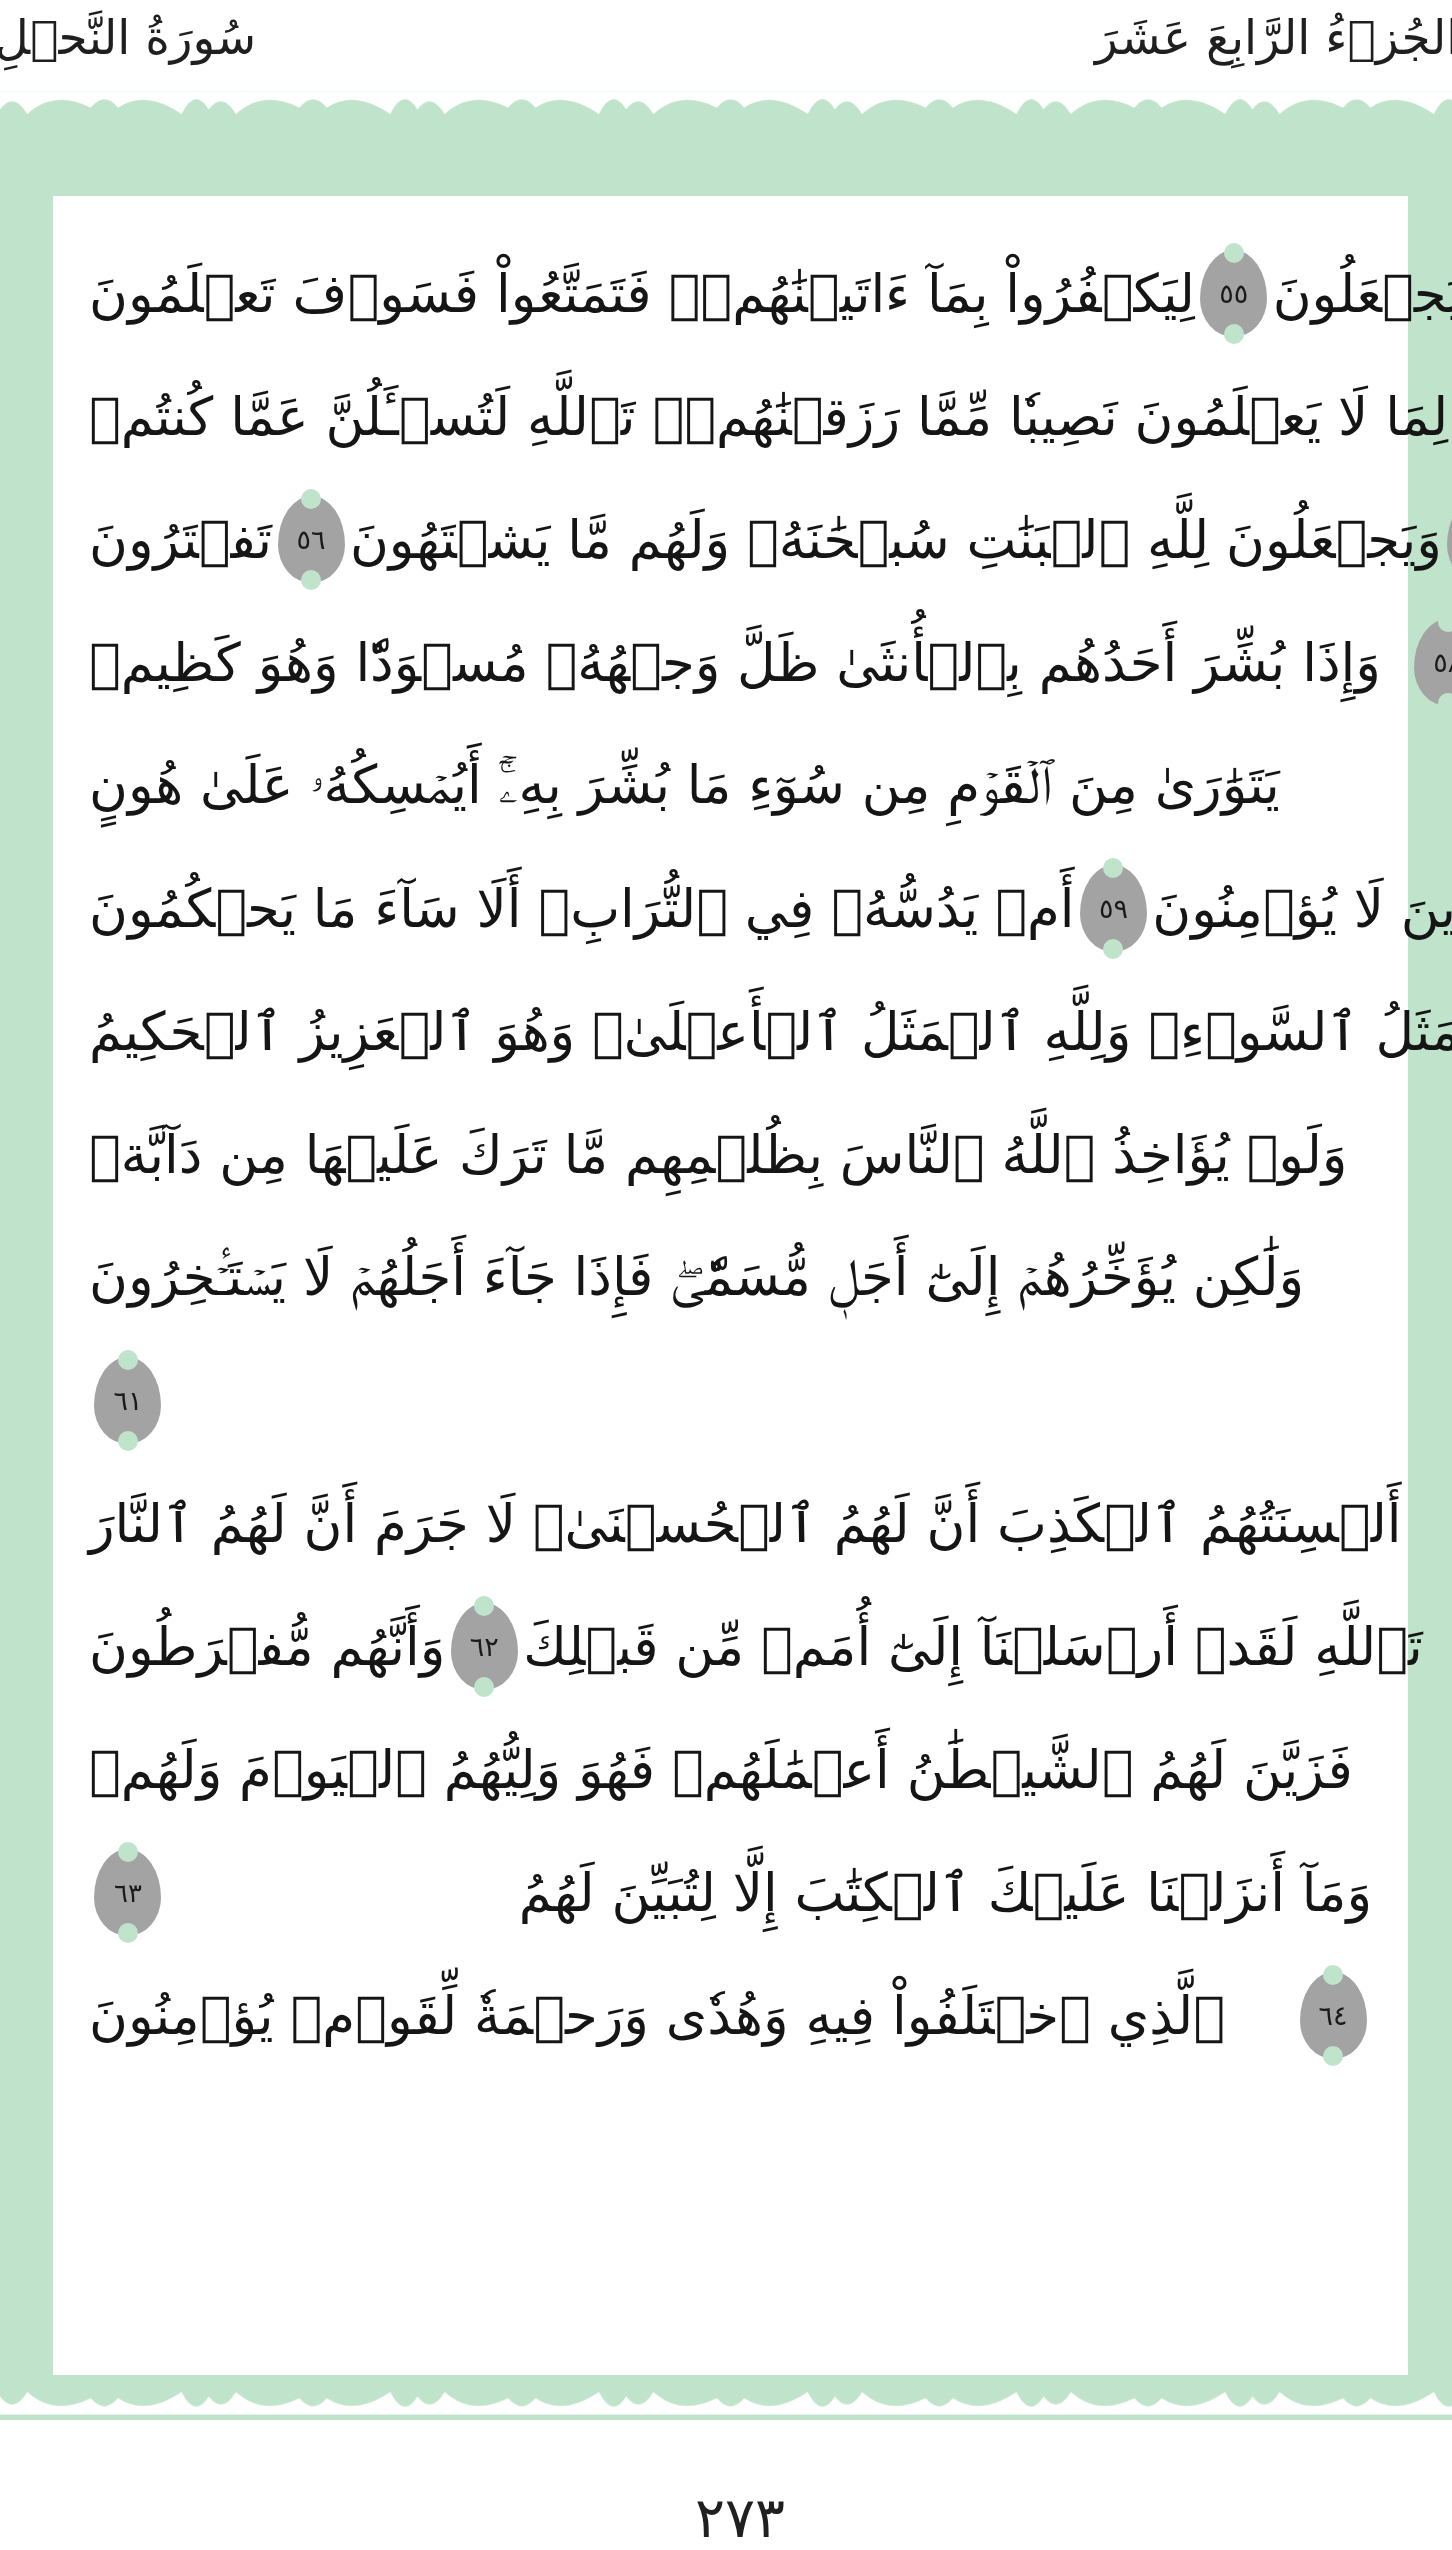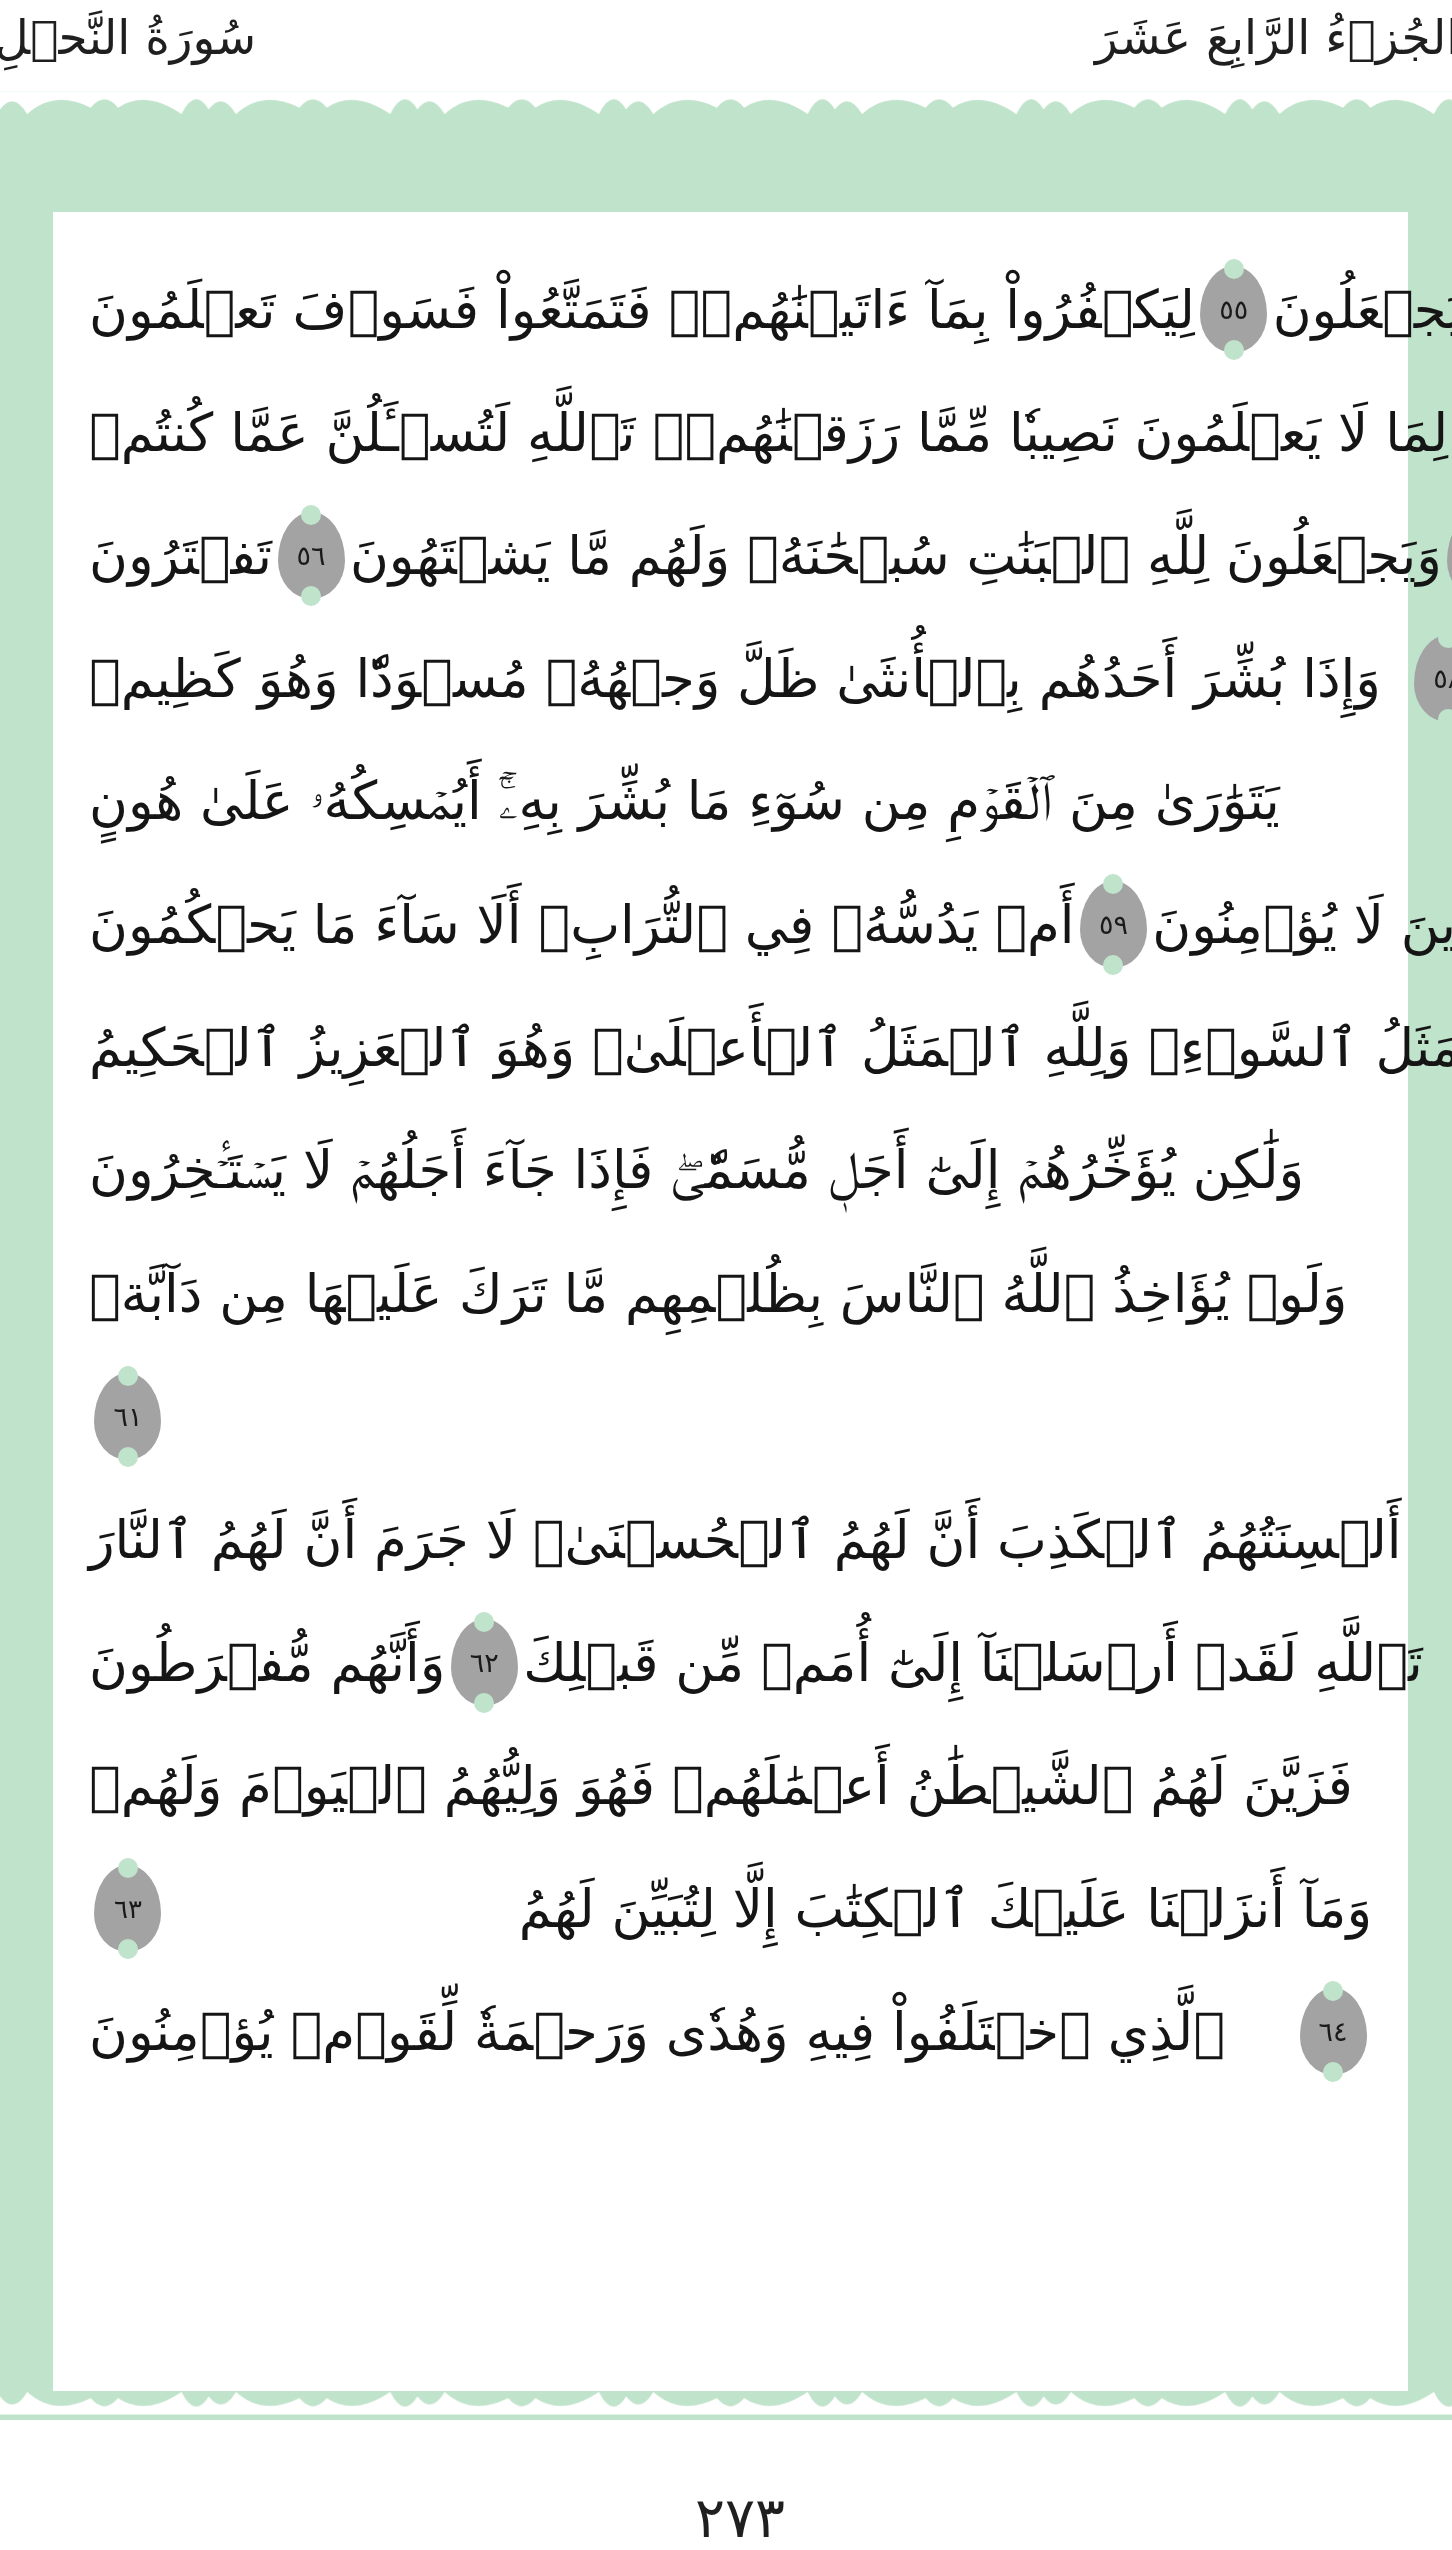--- a/index.html
+++ b/index.html
@@ -6,21 +6,21 @@
   body { width:1452px; height:2550px; position:relative; overflow:hidden;
          font-family:"DejaVu Sans", sans-serif; color:#1a1a1a; }
   .header-left, .header-right {
     position:absolute; top:7.3px; font-size:47px; line-height:1.3;
     direction:rtl; font-family:"DejaVu Sans", sans-serif; color:#1f1f1f;
   }
   .header-left { left:-5.4px; }
   .header-right { right:-7.3px; }
   .frame-svg { position:absolute; left:0; top:91px; width:1452px; height:2342px; }
   .panel {
-    position:absolute; left:53px; top:212px; width:1355px; height:2179px;
+    position:absolute; left:53px; top:196px; width:1355px; height:2179px;
     background:#ffffff;
   }
   .lines { position:absolute; left:36px; right:36px; top:36px; }
   .line {
     height:123px; display:flex; flex-direction:row-reverse;
     justify-content:space-between; align-items:center;
     direction:rtl; font-size:53px; white-space:nowrap;
     font-family:"DejaVu Sans", sans-serif; color:#151515;
   }
   .seg { display:inline-block; }
@@ -89,24 +89,24 @@
       </div>
       <div class="line" style="font-size: 53px;">
         <span class="seg">أَمۡ يَدُسُّهُۥ فِي ٱلتُّرَابِۗ أَلَا سَآءَ مَا يَحۡكُمُونَ</span>
         <span class="marker" style="font-size: 27px;">٥٩</span>
         <span class="seg">لِلَّذِينَ لَا يُؤۡمِنُونَ</span>
       </div>
       <div class="line" style="font-size: 53px;">
         <span class="seg">بِٱلۡأٓخِرَةِ مَثَلُ ٱلسَّوۡءِۖ وَلِلَّهِ ٱلۡمَثَلُ ٱلۡأَعۡلَىٰۚ وَهُوَ ٱلۡعَزِيزُ ٱلۡحَكِيمُ</span>
       </div>
       <div class="line" style="font-size: 53px;">
-        <span class="seg">وَلَٰكِن يُؤَخِّرُهُمۡ إِلَىٰٓ أَجَلٖ مُّسَمّٗىۖ فَإِذَا جَآءَ أَجَلُهُمۡ لَا يَسۡتَـٔۡخِرُونَ</span>
+        <span class="seg">وَلَوۡ يُؤَاخِذُ ٱللَّهُ ٱلنَّاسَ بِظُلۡمِهِم مَّا تَرَكَ عَلَيۡهَا مِن دَآبَّةٖ</span>
       </div>
       <div class="line" style="font-size: 53px;">
-        <span class="seg">وَلَوۡ يُؤَاخِذُ ٱللَّهُ ٱلنَّاسَ بِظُلۡمِهِم مَّا تَرَكَ عَلَيۡهَا مِن دَآبَّةٖ</span>
+        <span class="seg">وَلَٰكِن يُؤَخِّرُهُمۡ إِلَىٰٓ أَجَلٖ مُّسَمّٗىۖ فَإِذَا جَآءَ أَجَلُهُمۡ لَا يَسۡتَـٔۡخِرُونَ</span>
       </div>
       <div class="line" style="font-size: 53px;">
         <span class="marker" style="font-size: 27px;">٦١</span>
       </div>
       <div class="line" style="font-size: 53px;">
         <span class="seg">أَلۡسِنَتُهُمُ ٱلۡكَذِبَ أَنَّ لَهُمُ ٱلۡحُسۡنَىٰۖ لَا جَرَمَ أَنَّ لَهُمُ ٱلنَّارَ</span>
       </div>
       <div class="line" style="font-size: 53px;">
         <span class="seg">وَأَنَّهُم مُّفۡرَطُونَ</span>
         <span class="marker" style="font-size: 27px;">٦٢</span>

